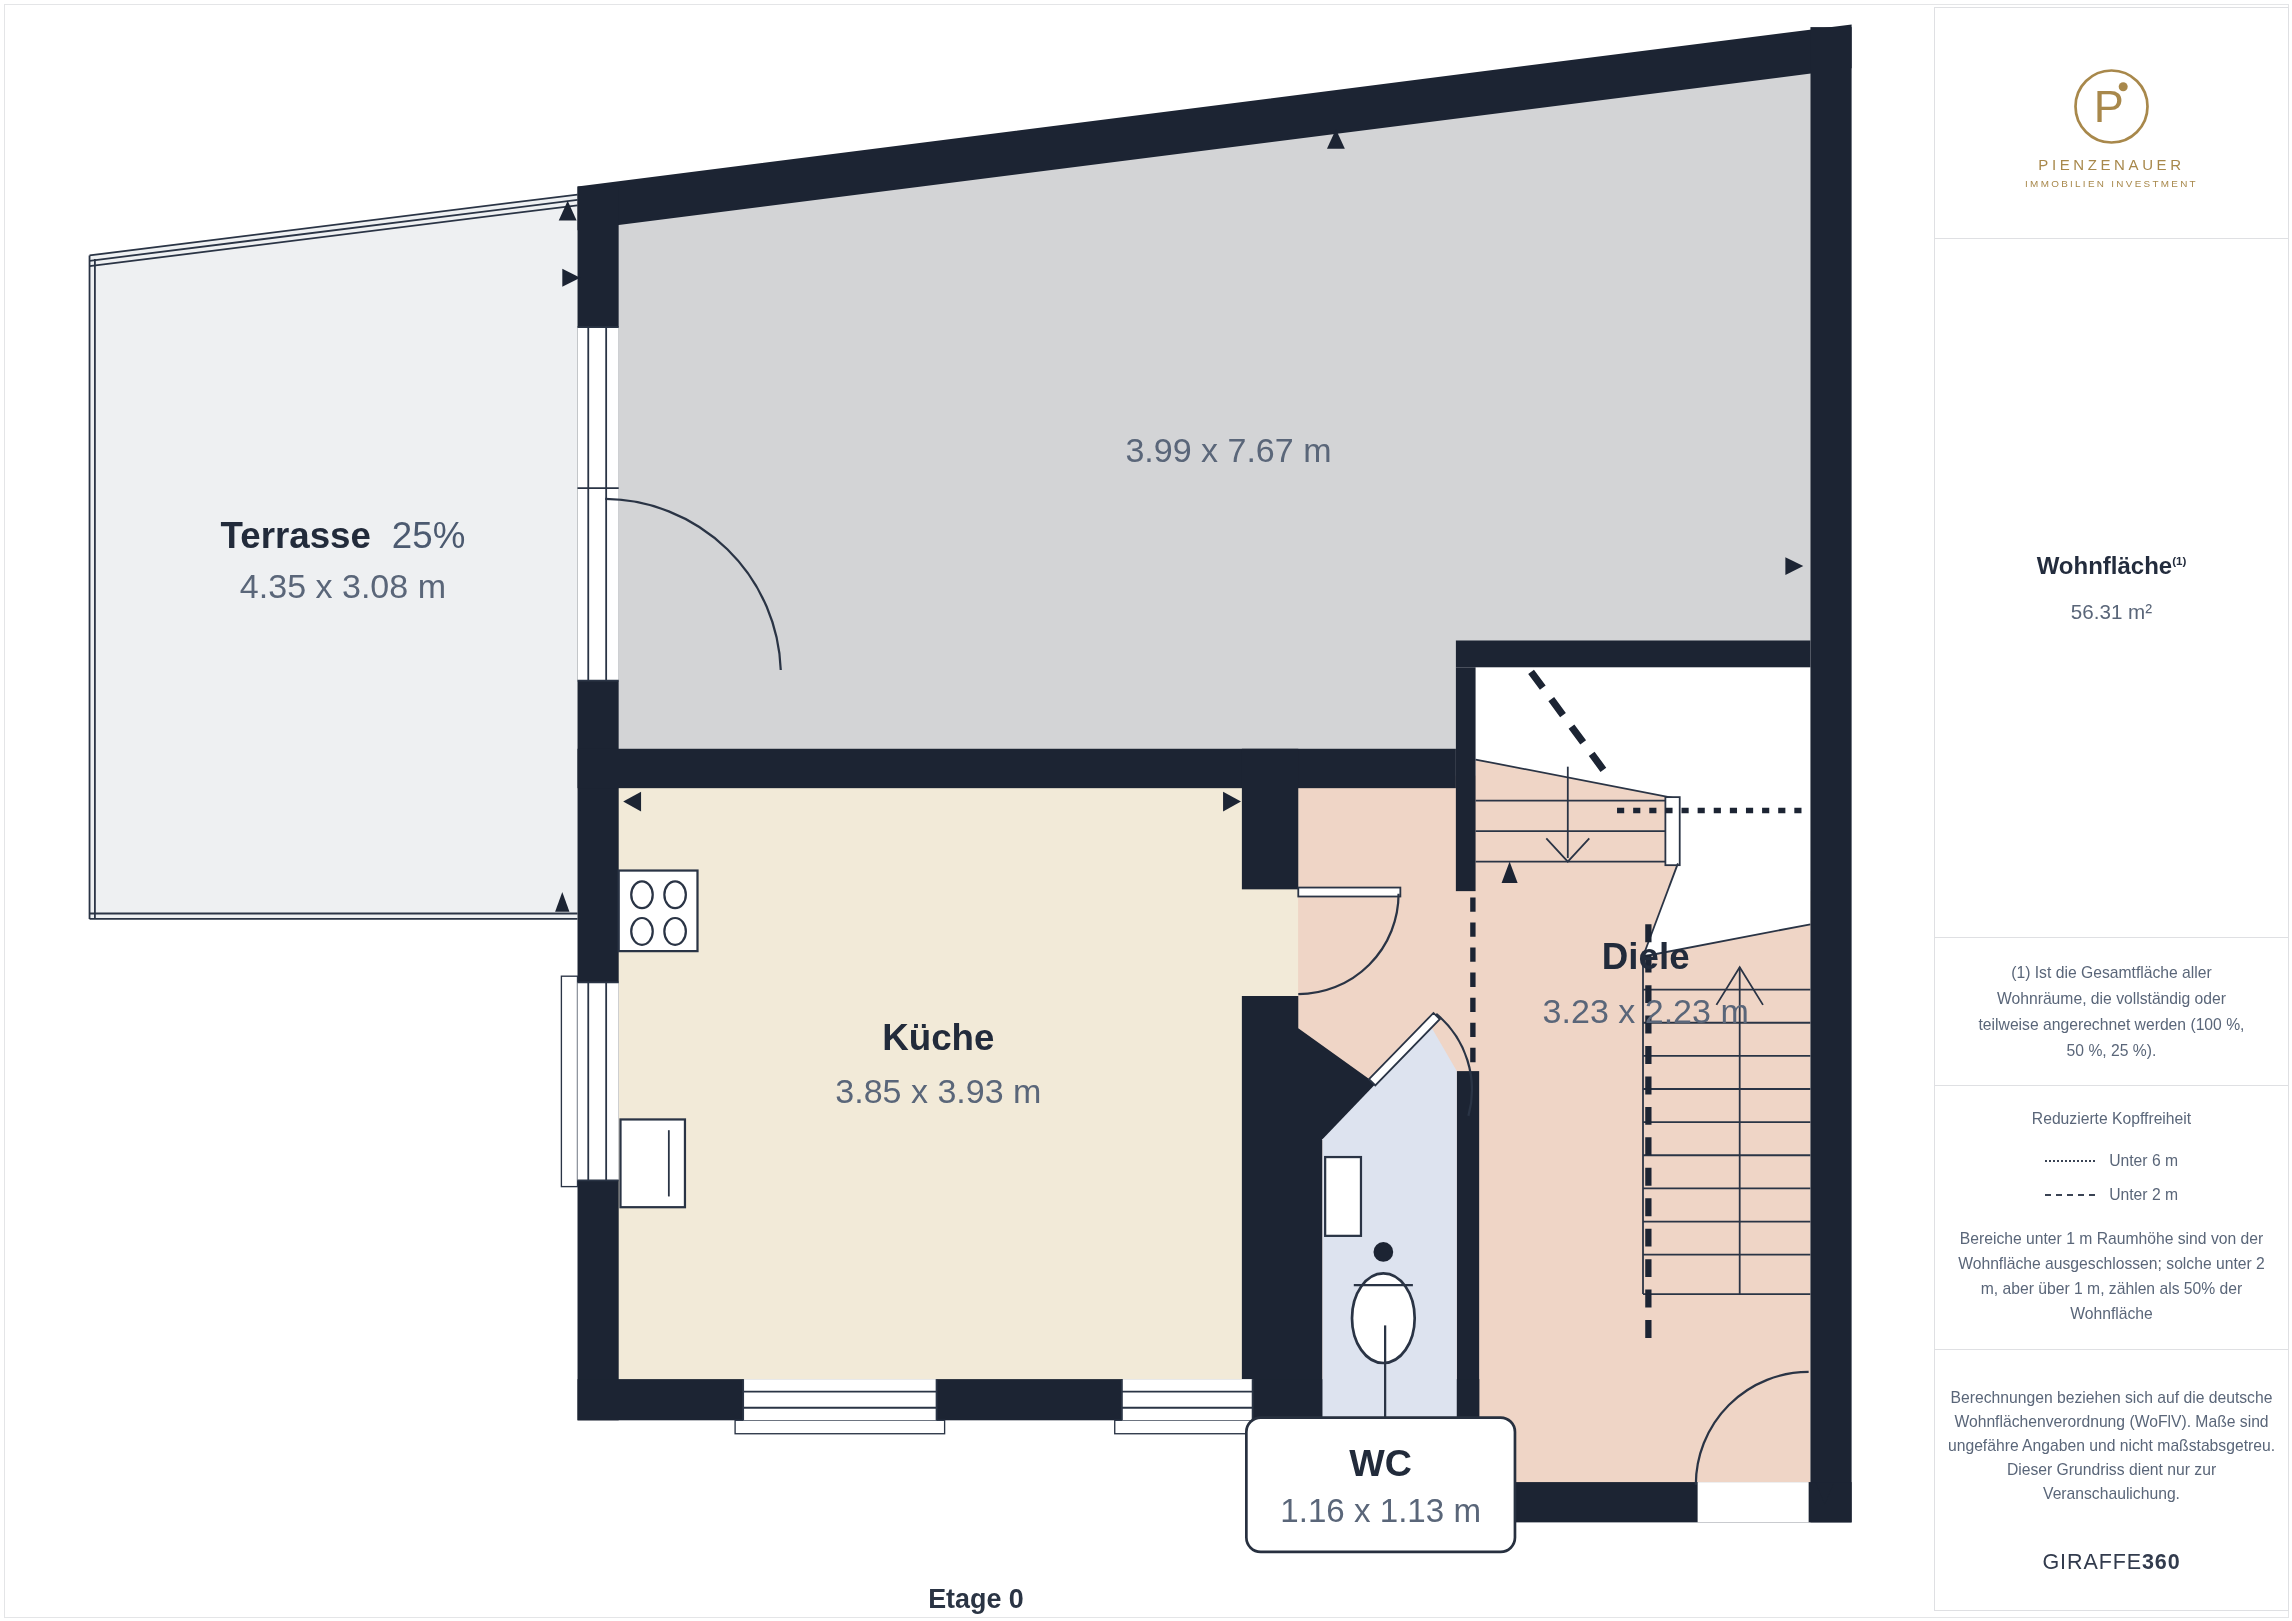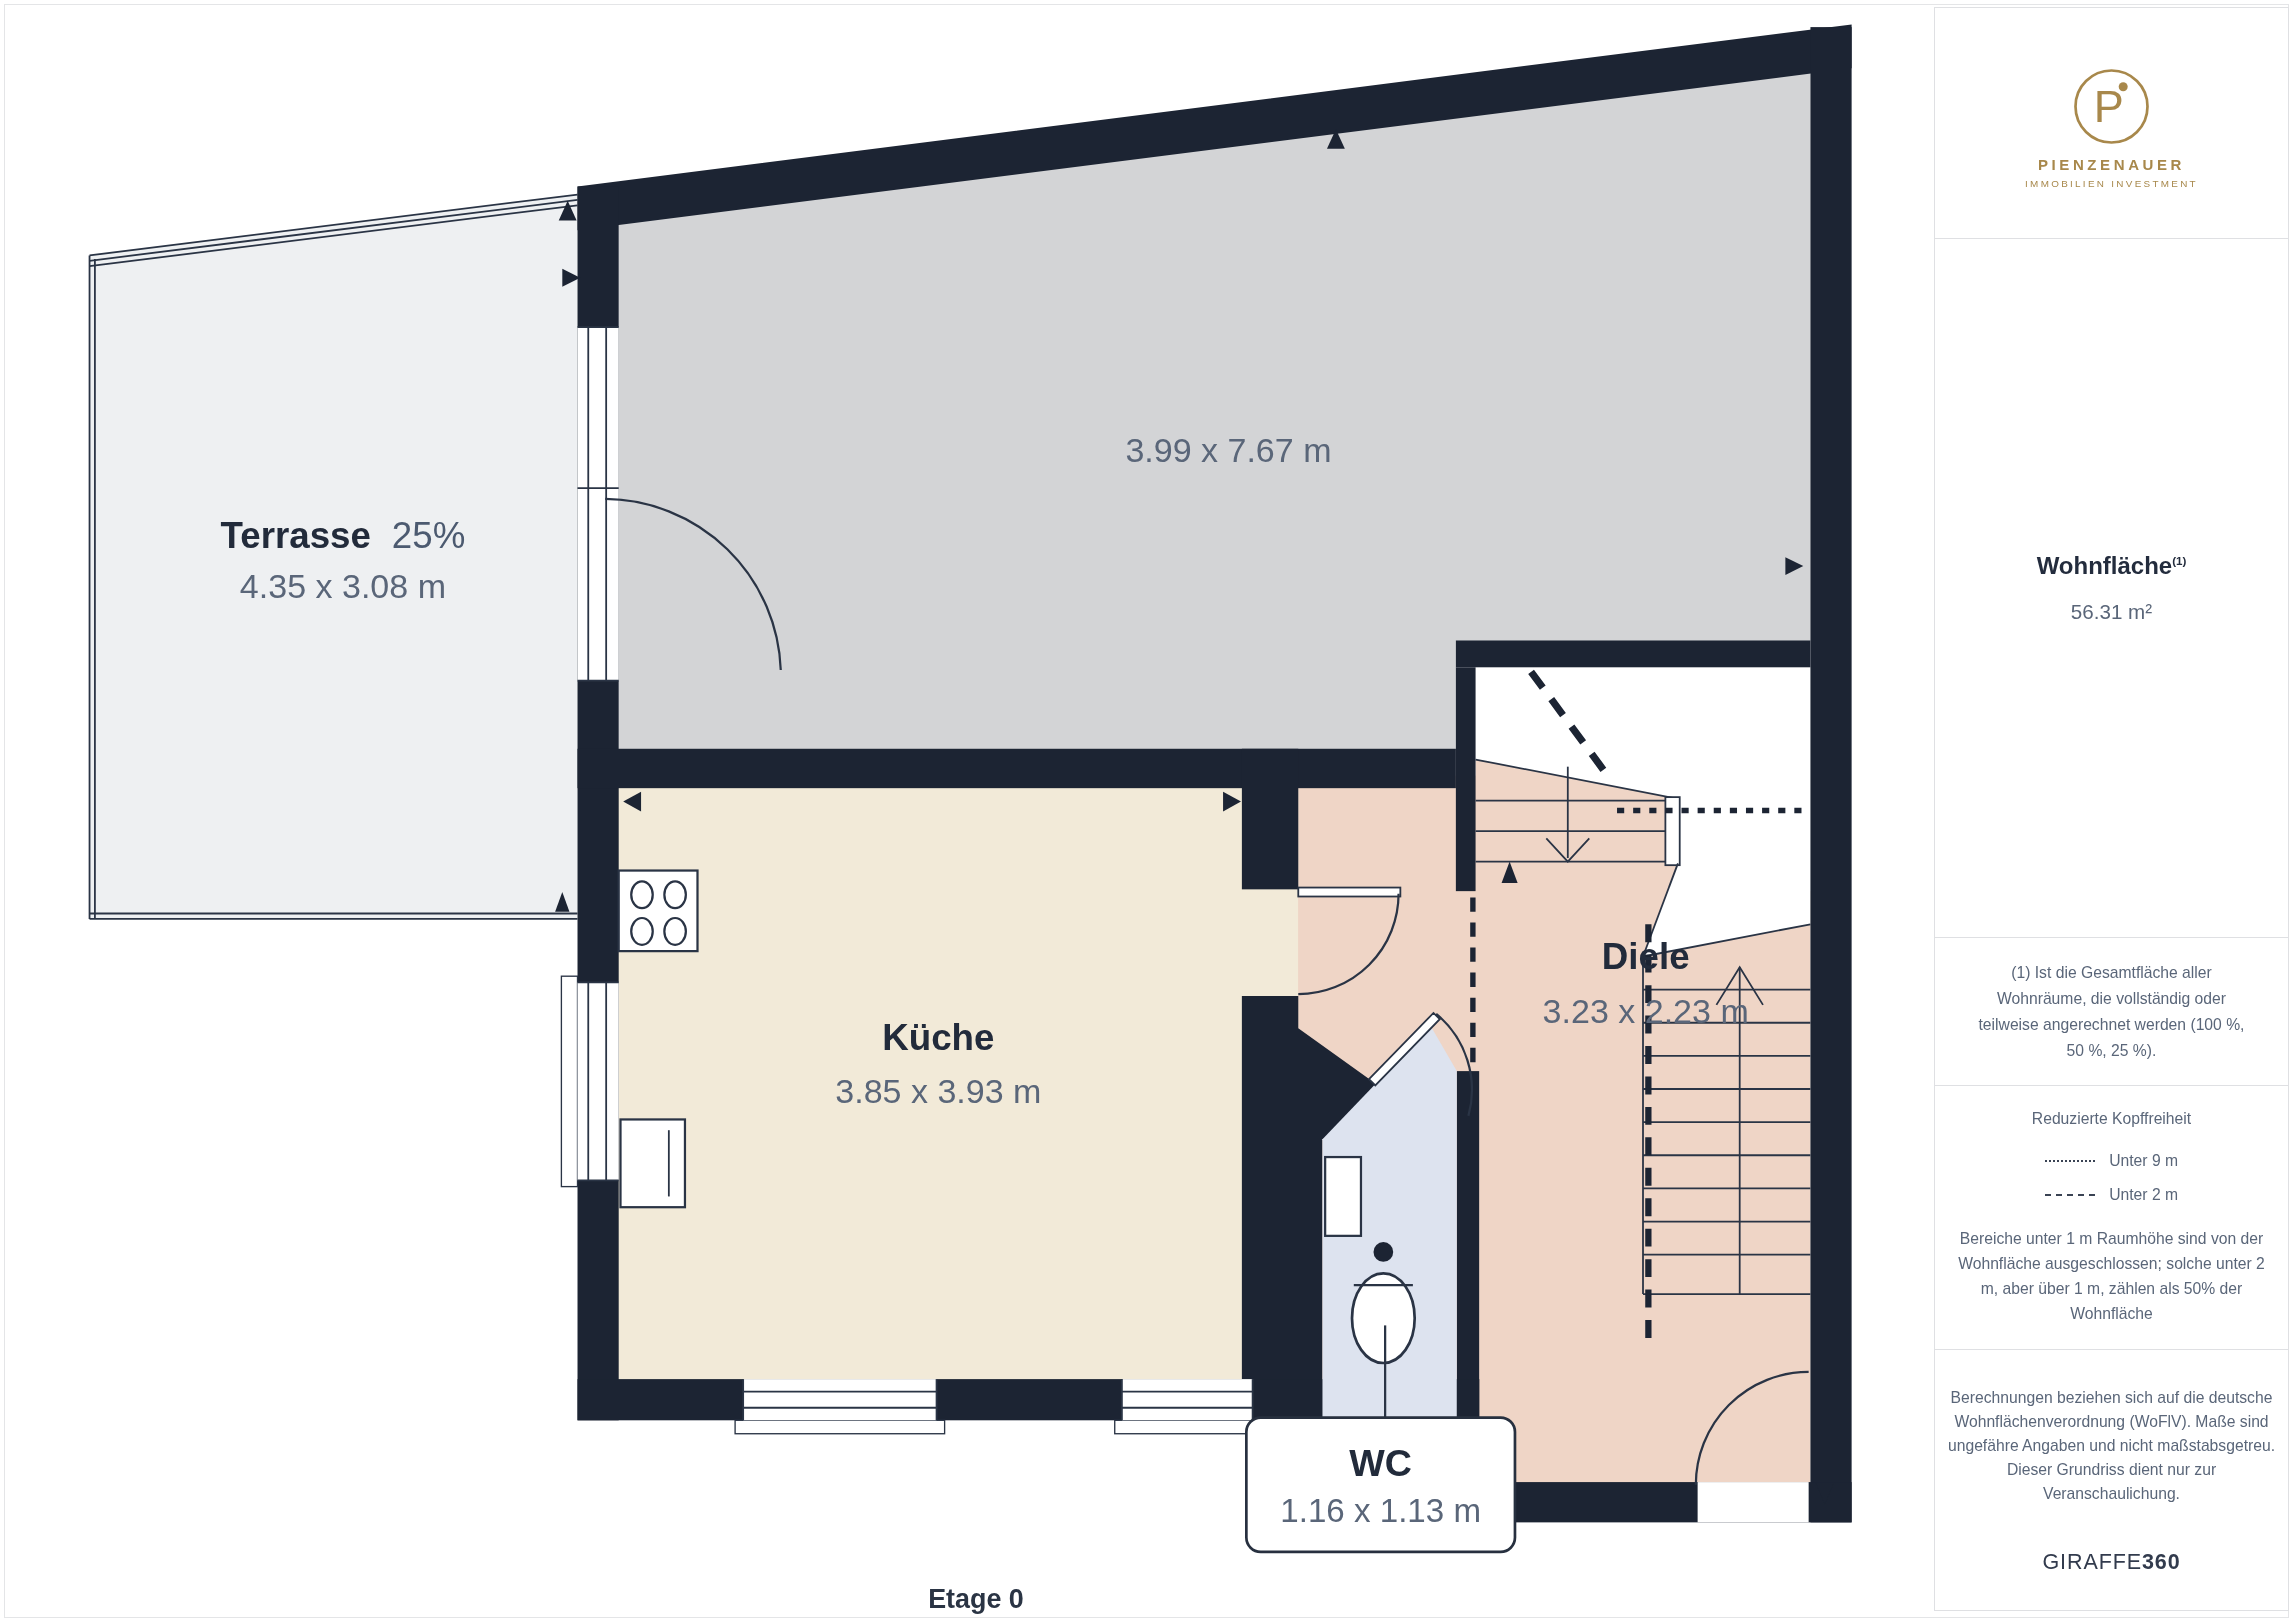--- a/index.html
+++ b/index.html
@@ -10,21 +10,21 @@
   .room-dims{fill:#5a6679;}
   
   .sidebar{position:absolute;left:1934px;top:7.2px;width:355px;height:1604px;display:flex;flex-direction:column;color:#5a6679;}
   .card{background:#fff;border:0.9px solid #dfe0e3;border-top:none;box-sizing:border-box;display:flex;flex-direction:column;align-items:center;justify-content:center;text-align:center;}
   .card:first-child{border-top:0.9px solid #dfe0e3;}
   .logo-card{height:232px;flex:none;}
   .area-card{height:699px;flex:none;}
   .note-card{height:148px;flex:none;padding:0 33px;}
   .headroom-card{height:264px;flex:none;padding:0 21.5px;}
   .disclaimer-card{height:261px;flex:none;padding:0 12px;}
-  .brand-name{color:#a8884b;font-weight:bold;font-size:15px;letter-spacing:3.6px;}
+  .brand-name{color:#a8884b;font-weight:normal;font-size:15px;letter-spacing:3.6px;}
   .brand-tagline{color:#a8884b;font-size:9.9px;letter-spacing:2.3px;margin-top:4.5px;}
   .area-title{color:#232c3d;font-weight:bold;font-size:24px;}
   .area-title sup{font-size:11.6px;}
   .area-value{font-size:20.6px;margin-top:19.7px;}
   .note-text{font-size:15.7px;line-height:26px;}
   .headroom-title{font-size:15.7px;margin-bottom:16px;}
   .legend-row{display:flex;align-items:center;justify-content:center;margin:8px 0;font-size:15.7px;}
   .legend-sample{display:inline-block;width:50px;height:0;margin-right:14.3px;}
   .legend-sample.dotted{border-top:2.7px dotted #3a4354;}
   .legend-sample.dashed{border-top:2.7px dashed #3a4354;}
@@ -235,21 +235,21 @@
   </section>
 
   <section class="card note-card">
     <div class="note-text">(1) Ist die Gesamtfläche aller Wohnräume, die vollständig oder teilweise angerechnet werden (100 %, 50 %, 25 %).</div>
   </section>
 
   <section class="card headroom-card">
     <div class="headroom-title">Reduzierte Kopffreiheit</div>
     <div class="legend-row">
       <span class="legend-sample dotted"></span>
-      <span>Unter 9 m</span>
+      <span>Unter 6 m</span>
     </div>
     <div class="legend-row">
       <span class="legend-sample dashed"></span>
       <span>Unter 2 m</span>
     </div>
     <div class="headroom-note">Bereiche unter 1 m Raumhöhe sind von der Wohnfläche ausgeschlossen; solche unter 2 m, aber über 1 m, zählen als 50% der Wohnfläche</div>
   </section>
 
   <section class="card disclaimer-card">
     <div class="disclaimer-text">Berechnungen beziehen sich auf die deutsche Wohnflächenverordnung (WoFlV). Maße sind ungefähre Angaben und nicht maßstabsgetreu. Dieser Grundriss dient nur zur Veranschaulichung.</div>

